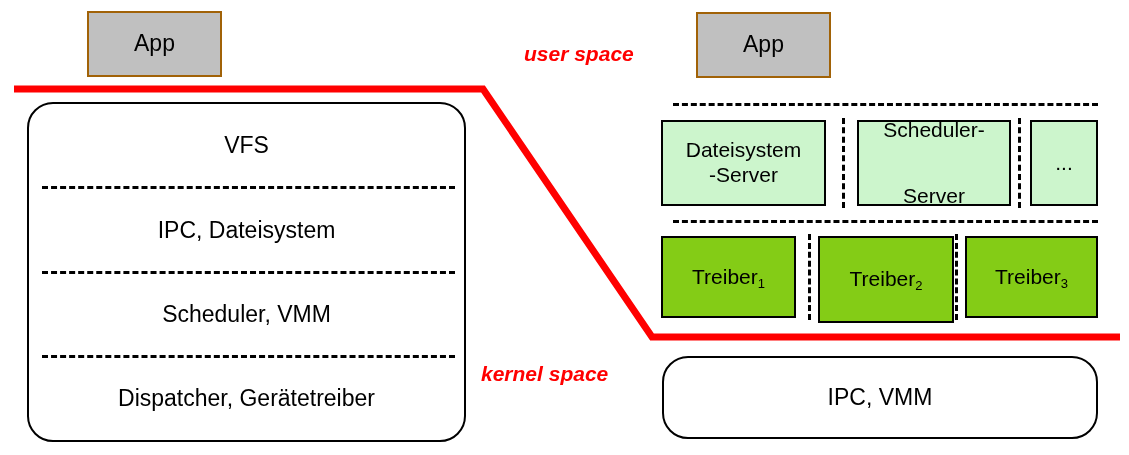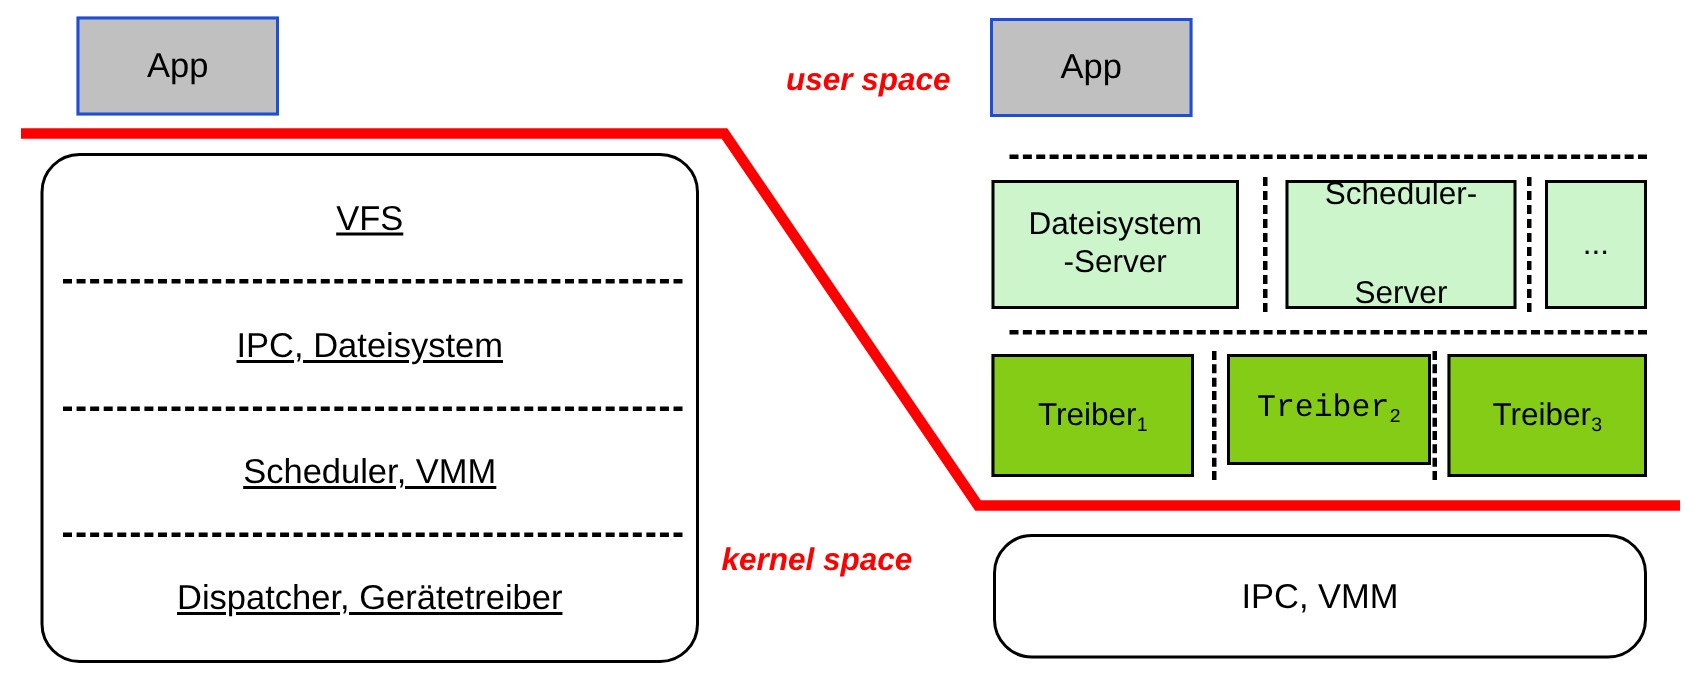--- a/index.html
+++ b/index.html
@@ -22,39 +22,39 @@
     box-sizing: border-box;
     display: flex;
     align-items: center;
     justify-content: center;
     text-align: center;
     color: #000000;
     line-height: 1.18;
   }
   .app-box {
     background: #c0c0c0;
-    border: 2px solid #1d4ed8;
+    border: 2px solid #a16207;
     font-size: 23px;
+    margin-left: 36px;
   }
   .rounded-box {
     background: #ffffff;
     border: 2px solid #000000;
     border-radius: 26px;
   }
   .kernel-stack-label {
     position: absolute;
     display: flex;
     align-items: center;
     justify-content: center;
     text-align: center;
     font-size: 23px;
     color: #000000;
     width: 100%;
     left: 0;
-    text-decoration: underline;
   }
   .green-box {
     background: #ccf5cc;
     border: 2px solid #000000;
     font-size: 21px;
   }
   .orange-box {
     background: #84cc16;
     border: 2px solid #000000;
     font-size: 21px;
@@ -145,21 +145,21 @@
   </div>
 
   <div class="hdash" style="left:673px; top:220px; width:425px;"></div>
 
   <div class="box orange-box" style="left:661px; top:236px; width:135px; height:82px;">
     <span><span>Treiber</span><sub>1</sub></span>
   </div>
 
   <div class="vdash" style="left:808px; top:234px; height:86px;"></div>
 
-  <div class="box orange-box" style="left:818px; top:236px; width:136px; height:74px;font-family:Liberation Mono, monospace;">
+  <div class="box orange-box" style="left:818px; top:236px; width:136px; height:87px;">
     <span><span>Treiber</span><sub>2</sub></span>
   </div>
 
   <div class="vdash" style="left:955px; top:234px; height:86px;"></div>
 
   <div class="box orange-box" style="left:965px; top:236px; width:133px; height:82px;justify-content:center;">
     <span><span>Treiber</span><sub>3</sub></span>
   </div>
 
   <div class="box rounded-box" style="left:662px; top:356px; width:436px; height:83px; font-size:23px;text-align:center;">

